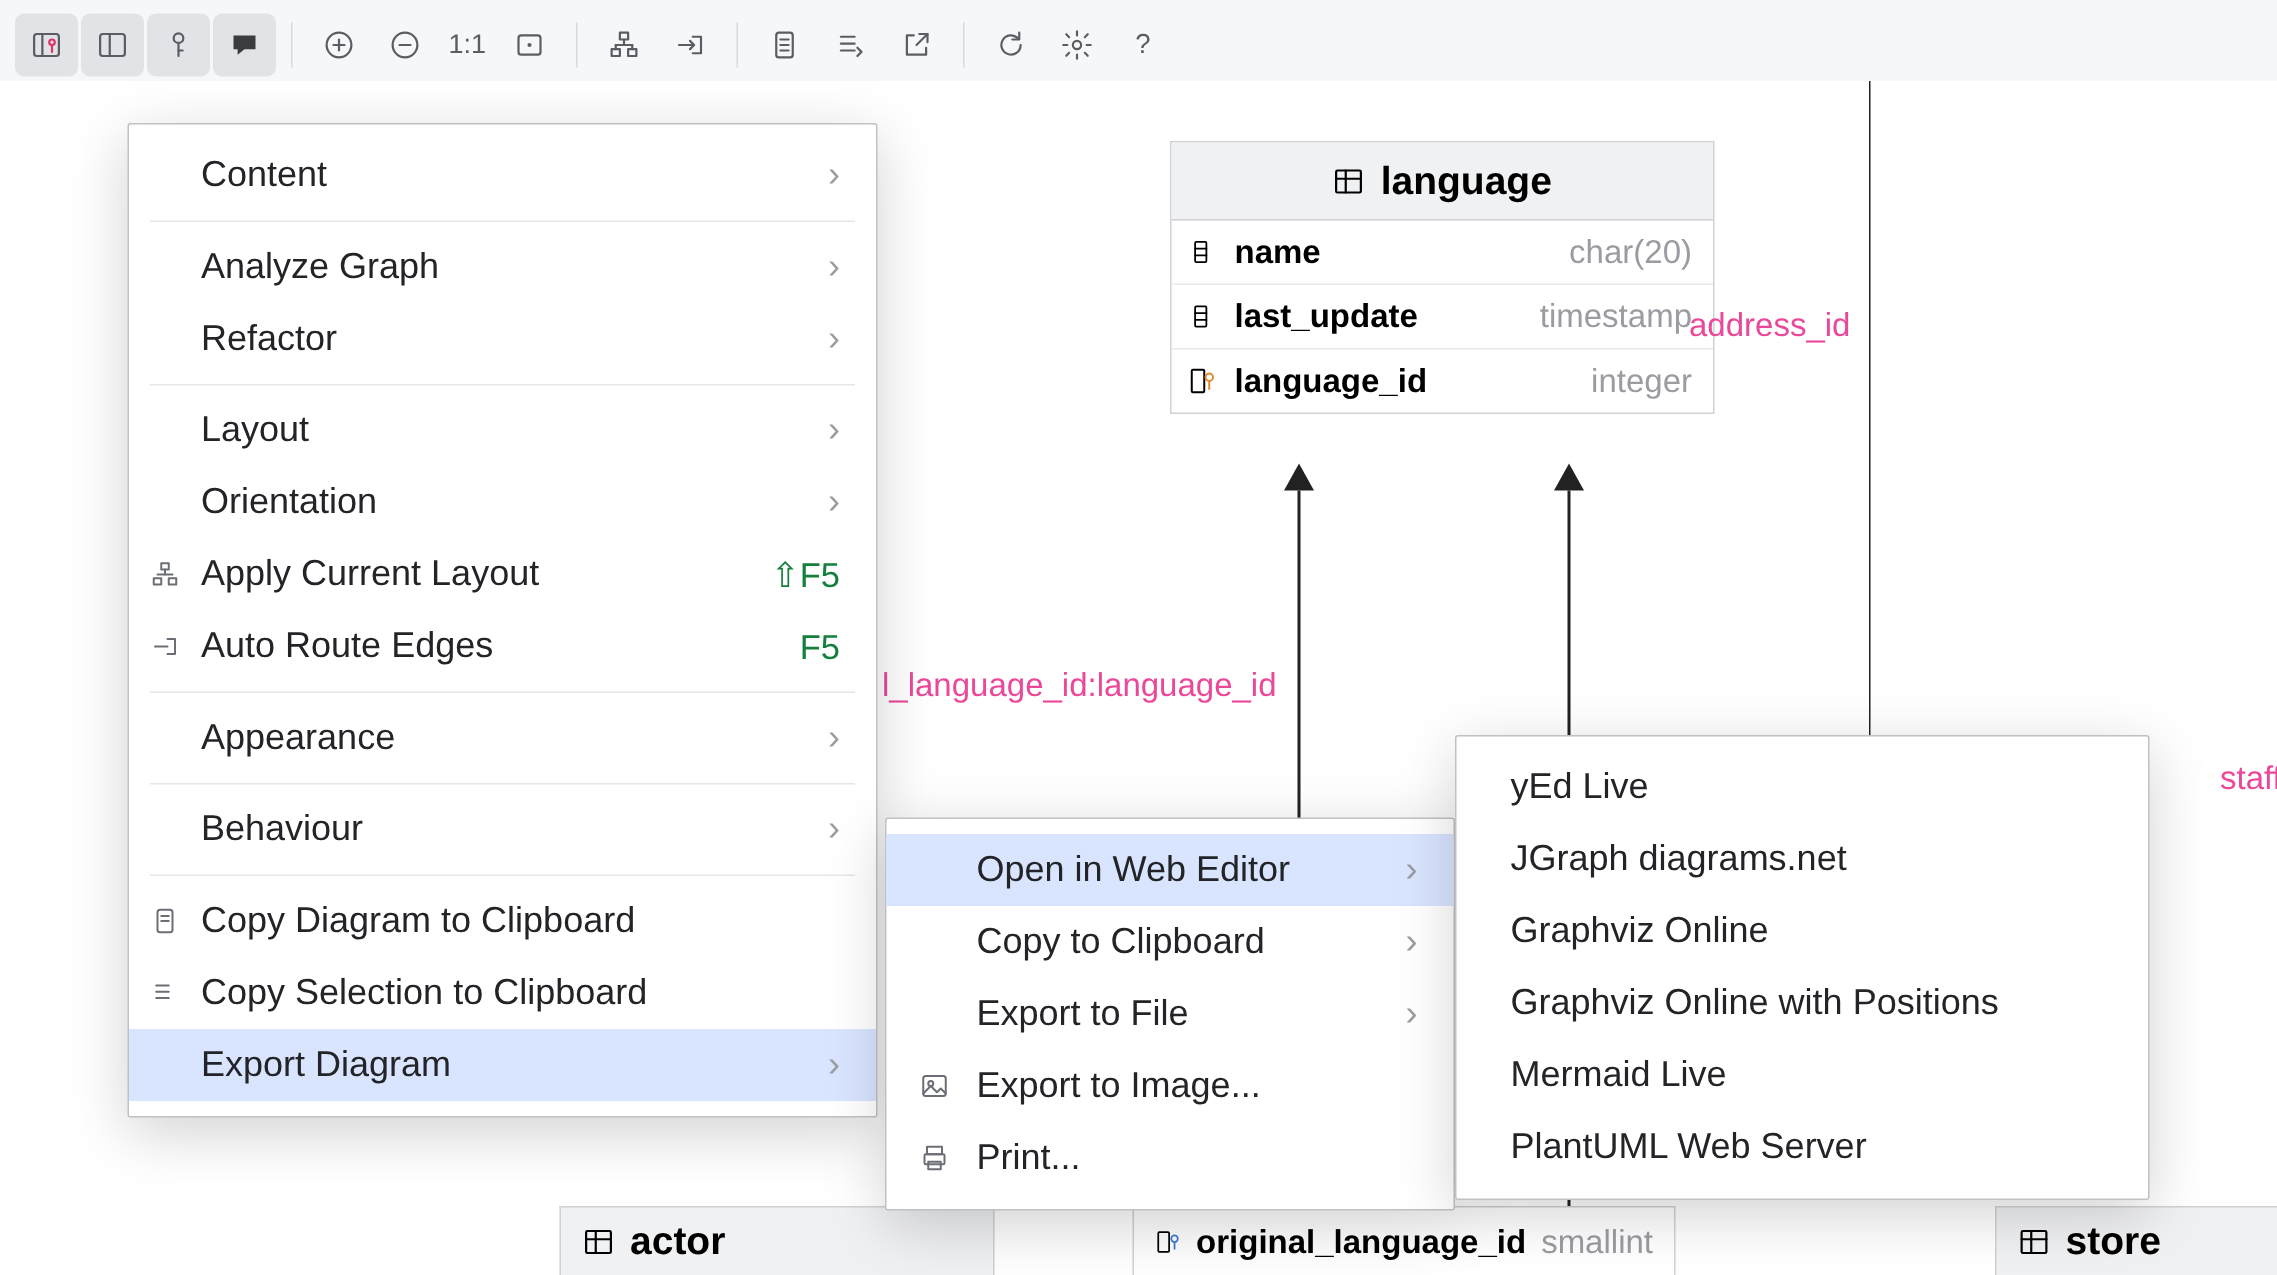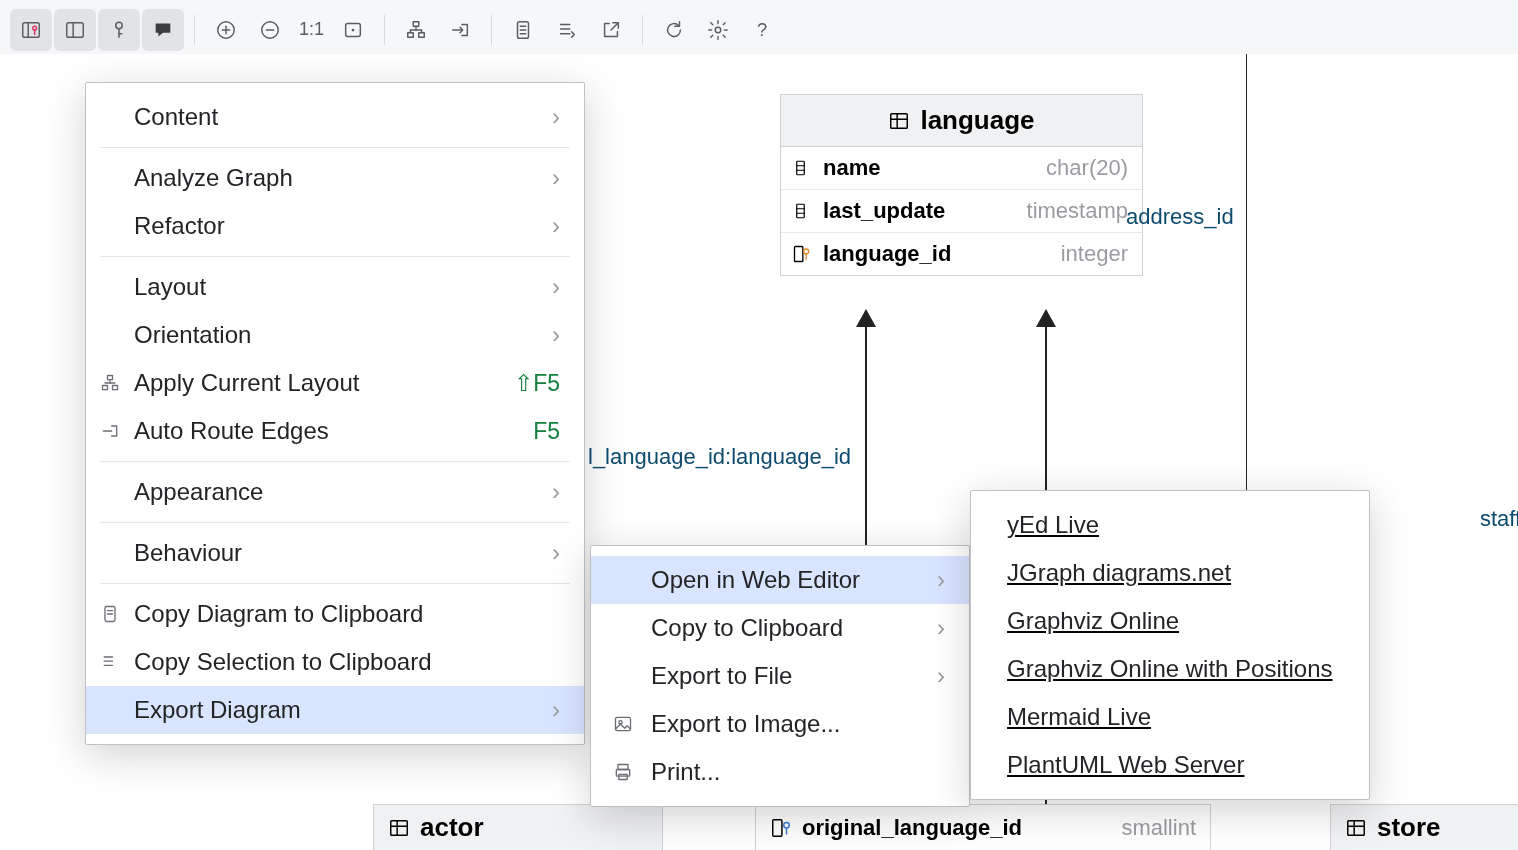--- a/index.html
+++ b/index.html
@@ -82,21 +82,21 @@
   }
   .entity-row:last-child { border-bottom: none; }
   .entity-col-icon { width: 22px; display:flex; align-items:center; justify-content:center;}
   .entity-col-name { font-weight: 700; flex: 1; }
   .entity-col-type { color: #9a9ca1; font-weight: 400; }
 
   
   .canvas-label {
     position: absolute;
     font-size: 22px;
-    color: #0c4a6e;
+    color: #ec4899;
   }
 
   
   .arrow {
     position: absolute;
     background: #222;
     width: 2px;
   }
   .arrowhead {
     position: absolute;
@@ -165,21 +165,21 @@
   .menu-sep {
     height: 1px;
     background: #e5e6e8;
     margin: 6px 14px;
   }
 
   .menu1 { left: 85px; top: 82px; width: 500px; }
   .menu2 { left: 590px; top: 545px; width: 380px; }
   .menu2 .menu-item { padding-left: 60px; }
   .menu2 .menu-icon { left: 20px; }
-  .menu3 { left: 970px; top: 490px; width: 400px; text-decoration: underline; }
+  .menu3 { left: 970px; top: 490px; width: 463px; }
   .menu3 .menu-item { padding-left: 36px; }
 
   
   .ico { stroke: currentColor; stroke-width: 1.6; fill: none; stroke-linecap: round; stroke-linejoin: round; }
 </style>
 </head>
 <body>
 
 <div class="toolbar">
   <div class="tlbtn active">
@@ -350,21 +350,21 @@
   <div class="canvas-label" style="left:1480px; top:452px;">staff_</div>
 
   <div class="partial-bottom" style="left:373px; width:290px; border-left:1px solid #cfd1d4; border-right:1px solid #cfd1d4;">
     <svg class="ico" width="22" height="22" viewBox="0 0 24 24">
         <rect x="3" y="4" width="18" height="16" rx="1"></rect>
         <line x1="3" y1="10" x2="21" y2="10"></line>
         <line x1="10" y1="4" x2="10" y2="20"></line>
       </svg>
     <span>actor</span>
   </div>
-  <div class="partial-bottom row" style="left:755px; width:456px; border-left:1px solid #cfd1d4; border-right:1px solid #cfd1d4;">
+  <div class="partial-bottom row" style="left:755px; width:362px; border-left:1px solid #cfd1d4; border-right:1px solid #cfd1d4;">
     <svg width="22" height="22" viewBox="0 0 24 24">
         <rect class="ico" x="3" y="3" width="10" height="18" rx="1"></rect>
         <circle cx="18" cy="9" r="3" stroke="#3a7bd5" stroke-width="1.6" fill="none"></circle>
         <line x1="18" y1="12" x2="18" y2="19" stroke="#3a7bd5" stroke-width="1.6"></line>
       </svg>
     <span style="font-weight:700;">original_language_id</span>
     <span style="margin-left:auto;color:#9a9ca1;">smallint</span>
   </div>
   <div class="partial-bottom" style="left:1330px; width:190px; border-left:1px solid #cfd1d4;">
     <svg class="ico" width="22" height="22" viewBox="0 0 24 24">

